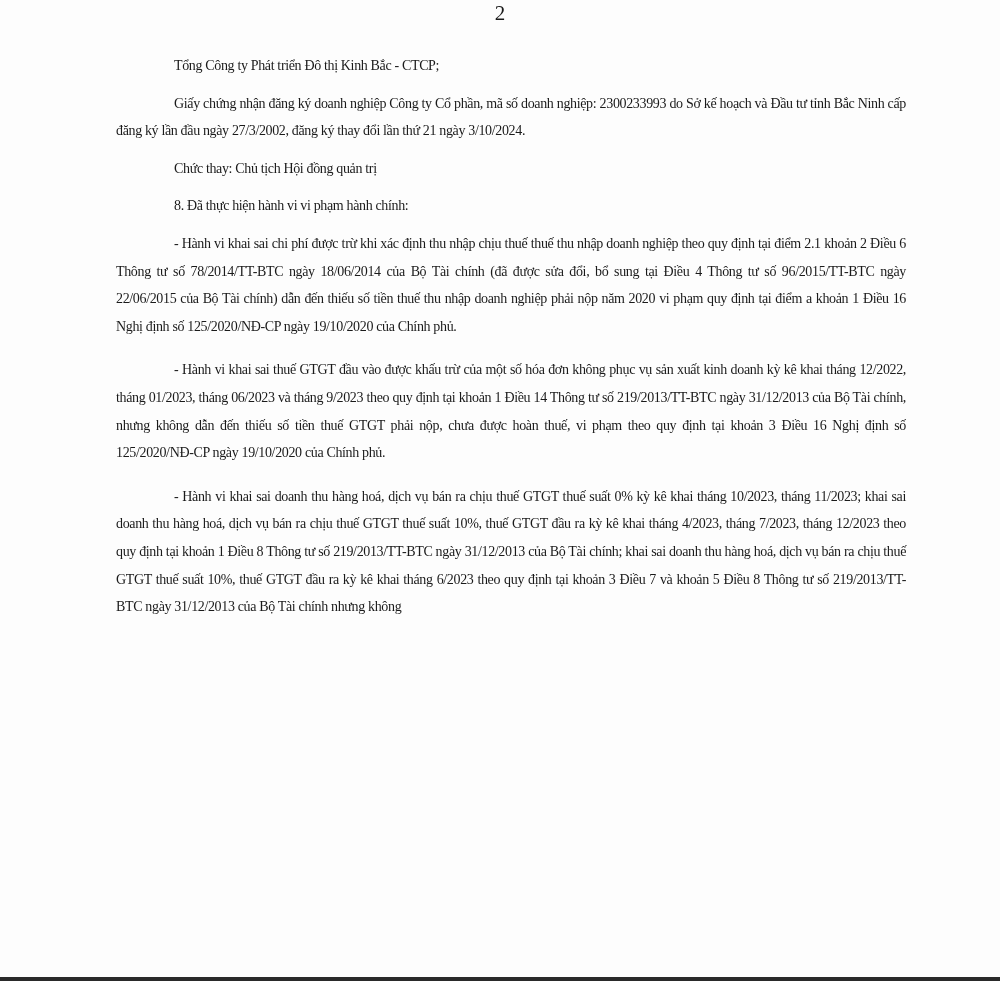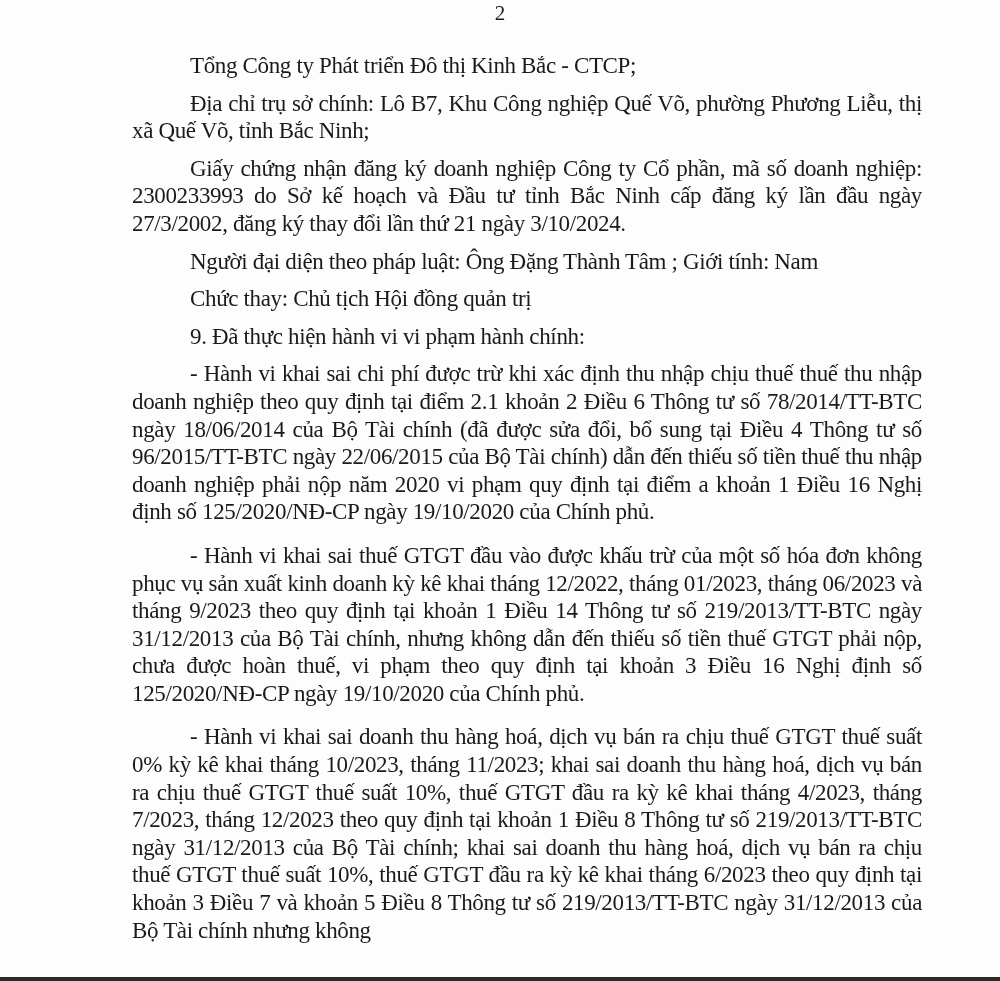--- a/index.html
+++ b/index.html
@@ -30,24 +30,23 @@
       width: 1000px;
       text-align: center;
       font-size: 21px;
       line-height: 26px;
     }
     .content {
       position: absolute;
       left: 116px;
       top: 52px;
       width: 790px;
-      font-size: 23px;
+      font-size: 14px;
       line-height: 27.6px;
       letter-spacing: -0.35px;
-      margin-left: 16px;
     }
     .para {
       margin: 0;
       text-align: justify;
       text-indent: 58px;
     }
     .para.single {
       text-align: left;
     }
     .gap-s { margin-top: 10px; }
@@ -62,24 +61,22 @@
     }
   </style>
 </head>
 <body>
 
 <div class="page">
   <div class="page-number">2</div>
 
   <div class="content">
     <p class="para single gap-s" style="margin-top:0;">Tổng Công ty Phát triển Đô thị Kinh Bắc - CTCP;</p>
-    <p class="para gap-s">Địa chỉ trụ sở chính: Lô B7, Khu Công nghiệp Quế Võ, phường Phương Liễu, thị xã Quế Võ, tỉnh Bắc Ninh;</p>
     <p class="para gap-s">Giấy chứng nhận đăng ký doanh nghiệp Công ty Cổ phần, mã số doanh nghiệp: 2300233993 do Sở kế hoạch và Đầu tư tỉnh Bắc Ninh cấp đăng ký lần đầu ngày 27/3/2002, đăng ký thay đổi lần thứ 21 ngày 3/10/2024.</p>
-    <p class="para single gap-s">Người đại diện theo pháp luật: Ông Đặng Thành Tâm ; Giới tính: Nam</p>
     <p class="para single gap-s">Chức thay:  Chủ tịch Hội đồng quản trị</p>
-    <p class="para single gap-s">9. Đã thực hiện hành vi vi phạm hành chính:</p>
+    <p class="para single gap-s">8. Đã thực hiện hành vi vi phạm hành chính:</p>
     <p class="para gap-s">- Hành vi khai sai chi phí được trừ khi xác định thu nhập chịu thuế thuế thu nhập doanh nghiệp theo quy định tại điểm 2.1 khoản 2 Điều 6 Thông tư số 78/2014/TT-BTC ngày 18/06/2014 của Bộ Tài chính (đã được sửa đổi, bổ sung tại Điều 4 Thông tư số 96/2015/TT-BTC ngày 22/06/2015 của Bộ Tài chính) dẫn đến thiếu số tiền thuế thu nhập doanh nghiệp phải nộp năm 2020 vi phạm quy định tại điểm a khoản 1 Điều 16 Nghị định số 125/2020/NĐ-CP ngày 19/10/2020 của Chính phủ.</p>
     <p class="para gap-l">- Hành vi khai sai thuế GTGT đầu vào được khấu trừ của một số hóa đơn không phục vụ sản xuất kinh doanh kỳ kê khai tháng 12/2022, tháng 01/2023, tháng 06/2023 và tháng 9/2023 theo quy định tại khoản 1 Điều 14 Thông tư số 219/2013/TT-BTC ngày 31/12/2013 của Bộ Tài chính, nhưng không dẫn đến thiếu số tiền thuế GTGT phải nộp, chưa được hoàn thuế, vi phạm theo quy định tại khoản 3 Điều 16 Nghị định số 125/2020/NĐ-CP ngày 19/10/2020 của Chính phủ.</p>
     <p class="para gap-l">- Hành vi khai sai doanh thu hàng hoá, dịch vụ bán ra chịu thuế GTGT thuế suất 0% kỳ kê khai tháng 10/2023, tháng 11/2023; khai sai doanh thu hàng hoá, dịch vụ bán ra chịu thuế GTGT thuế suất 10%, thuế GTGT đầu ra kỳ kê khai tháng 4/2023, tháng 7/2023, tháng 12/2023 theo quy định tại khoản 1 Điều 8 Thông tư số 219/2013/TT-BTC ngày 31/12/2013 của Bộ Tài chính; khai sai doanh thu hàng hoá, dịch vụ bán ra chịu thuế GTGT thuế suất 10%, thuế GTGT đầu ra kỳ kê khai tháng 6/2023 theo quy định tại khoản 3 Điều 7 và khoản 5 Điều 8 Thông tư số 219/2013/TT-BTC ngày 31/12/2013 của Bộ Tài chính nhưng không</p>
   </div>
 
   <div class="bottom-rule"></div>
 </div>
 
 </body></html>

